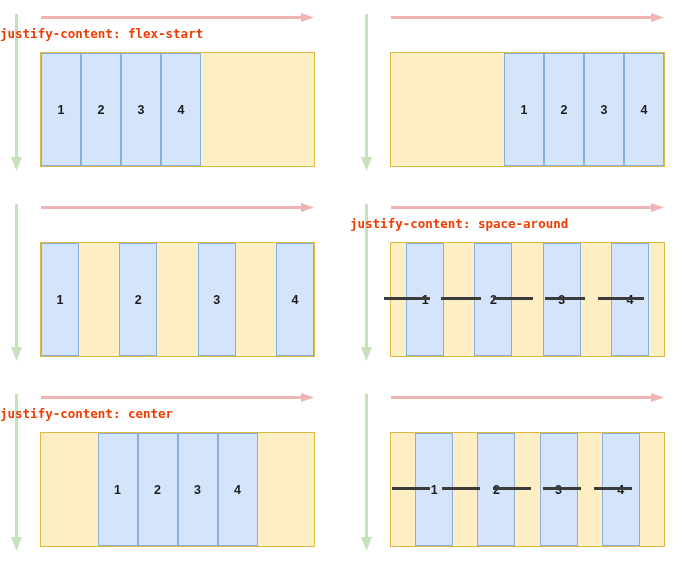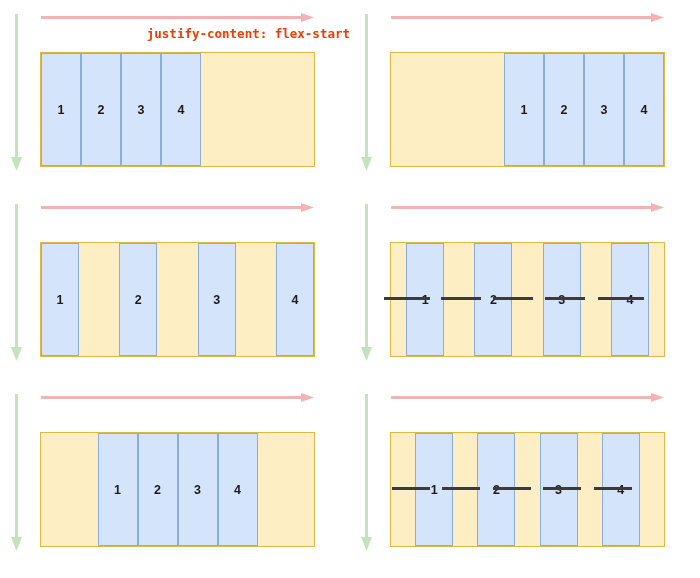--- a/index.html
+++ b/index.html
@@ -45,21 +45,21 @@
     height: 157px;
     pointer-events: none;
   }
 
   
   .caption {
     position: absolute;
     left: 0;
     right: 0;
     top: 26px;
-    text-align: right;
+    text-align: left;
     color: #f03c02;
     font-family: "DejaVu Sans Mono", "Liberation Mono", monospace;
     font-weight: bold;
     font-size: 12.5px;
     letter-spacing: 0px;
     white-space: nowrap;
   }
 
   
   .container {
@@ -195,20 +195,21 @@
     <svg class="axis-h" viewBox="0 0 273 9" preserveAspectRatio="none">
       <line x1="0" y1="4.5" x2="262" y2="4.5" stroke="#f0b4b4" stroke-width="3"></line>
       <polygon points="260,0 273,4.5 260,9" fill="#f0b4b4"></polygon>
     </svg>
 
     <svg class="axis-v" viewBox="0 0 11 157" preserveAspectRatio="none">
       <line x1="5.5" y1="0" x2="5.5" y2="145" stroke="#c6e2bc" stroke-width="3"></line>
       <polygon points="0,143 11,143 5.5,157" fill="#c6e2bc"></polygon>
     </svg>
 
+    <div class="caption">justify-content: space-around</div>
 
     <div class="container js-space-around">
         <div class="item">1</div>
         <div class="item">2</div>
         <div class="item">3</div>
         <div class="item">4</div>
       </div>
 
     <div class="markers">
         <div class="marker" style="left: 34px; width: 46px;"></div>
@@ -223,20 +224,21 @@
     <svg class="axis-h" viewBox="0 0 273 9" preserveAspectRatio="none">
       <line x1="0" y1="4.5" x2="262" y2="4.5" stroke="#f0b4b4" stroke-width="3"></line>
       <polygon points="260,0 273,4.5 260,9" fill="#f0b4b4"></polygon>
     </svg>
 
     <svg class="axis-v" viewBox="0 0 11 157" preserveAspectRatio="none">
       <line x1="5.5" y1="0" x2="5.5" y2="145" stroke="#c6e2bc" stroke-width="3"></line>
       <polygon points="0,143 11,143 5.5,157" fill="#c6e2bc"></polygon>
     </svg>
 
+    <div class="caption">justify-content: center</div>
 
     <div class="container js-center">
         <div class="item">1</div>
         <div class="item">2</div>
         <div class="item">3</div>
         <div class="item">4</div>
       </div>
 
     <div class="markers"></div>
   </div>

